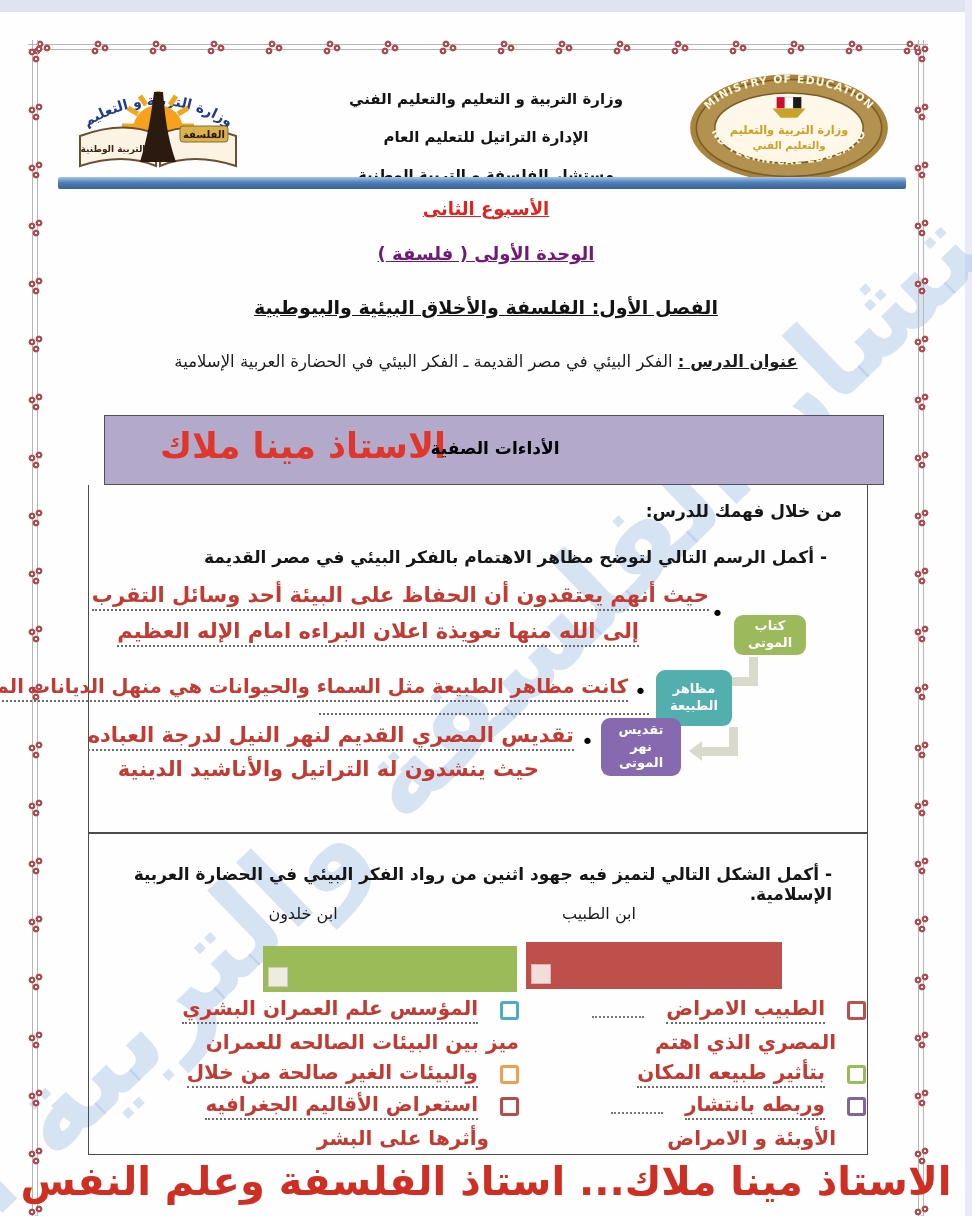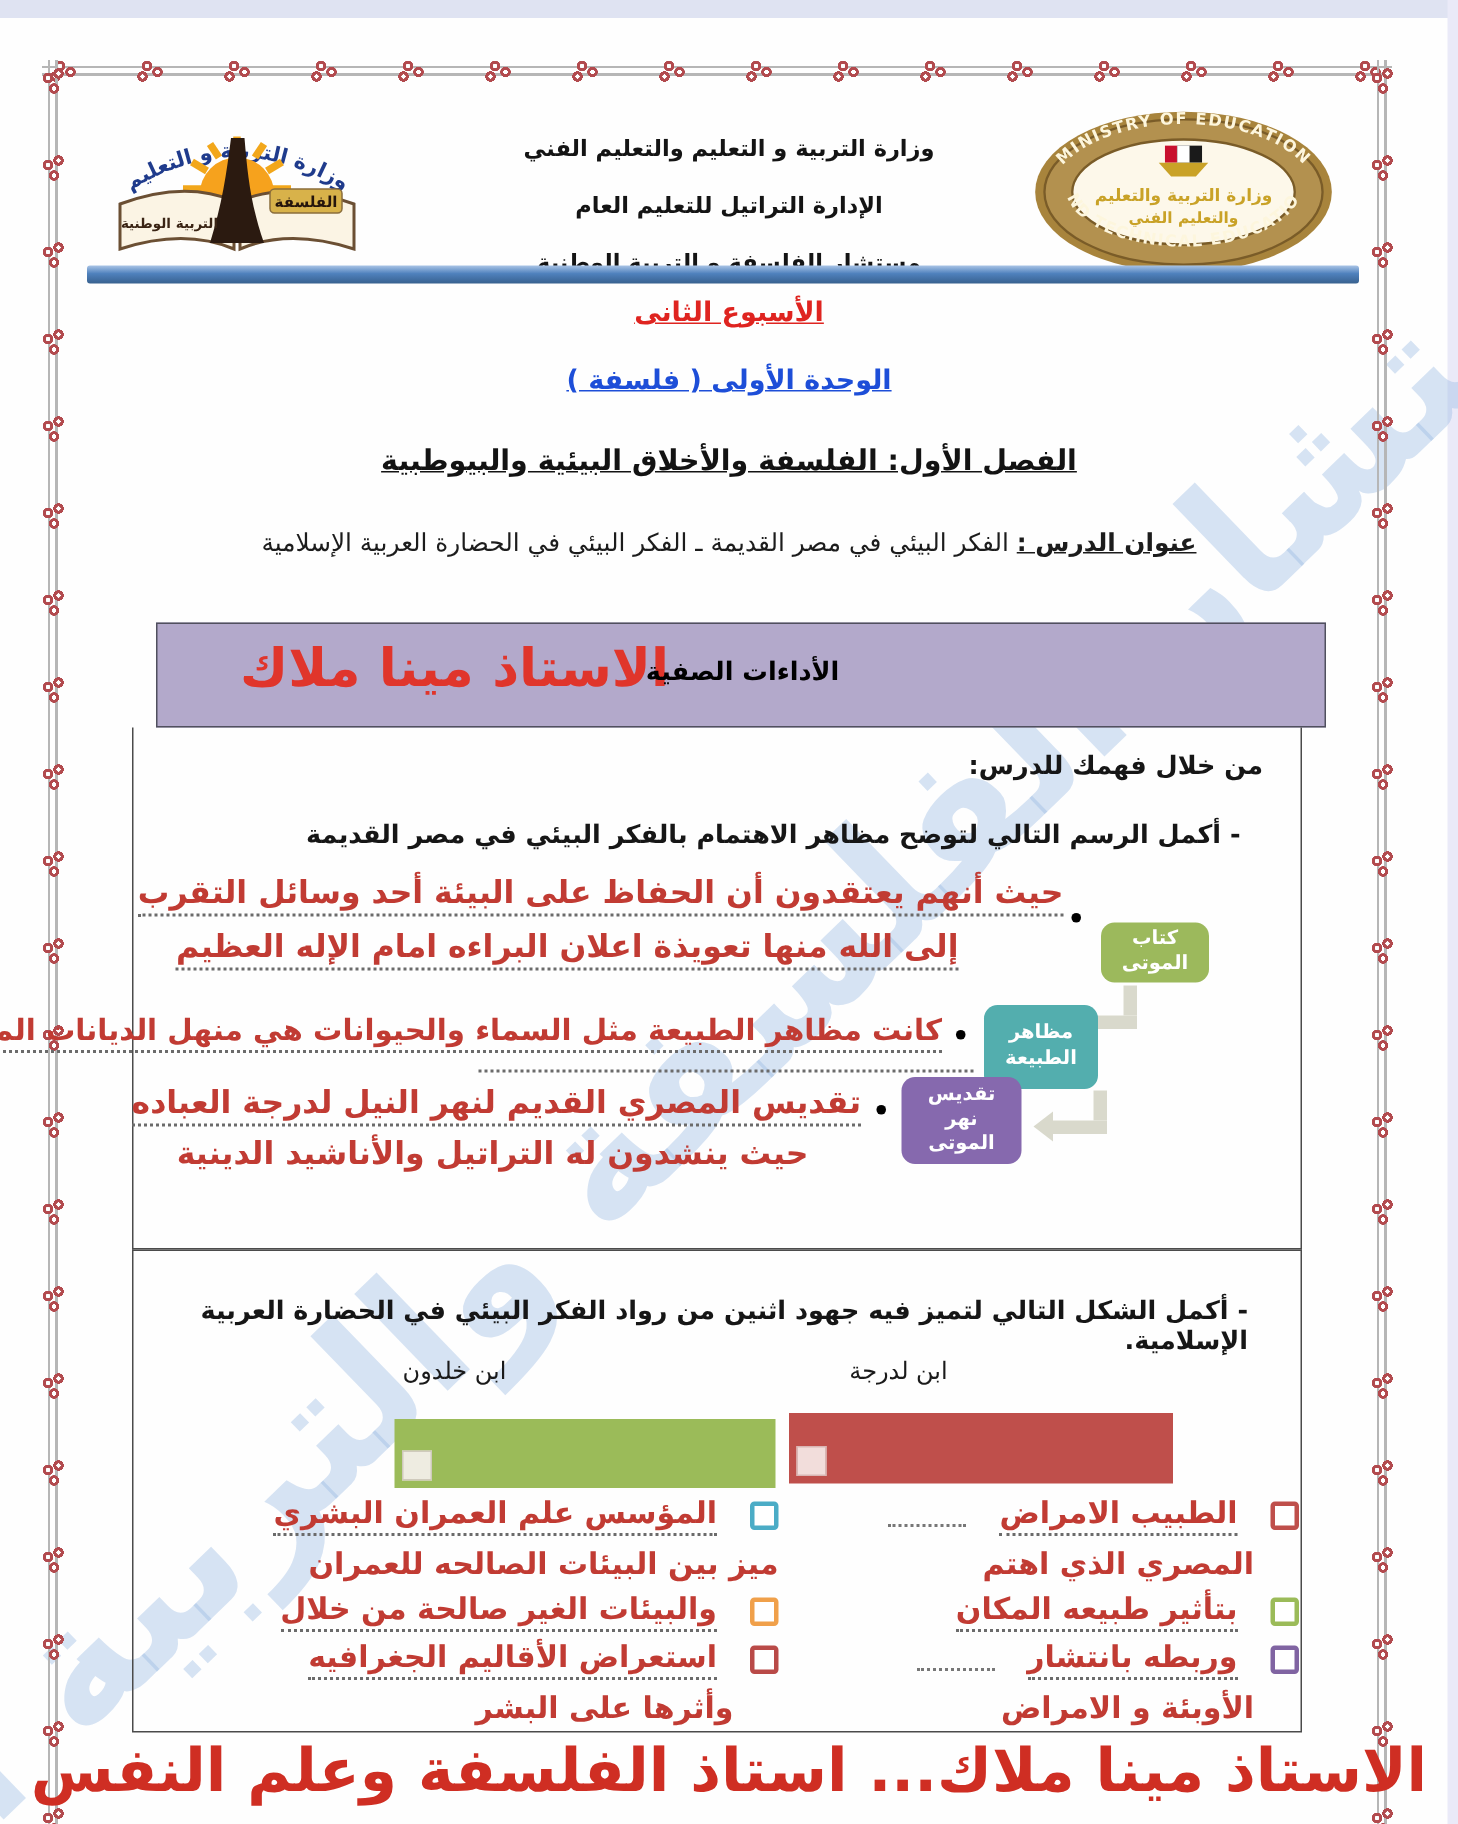--- a/index.html
+++ b/index.html
@@ -45,21 +45,21 @@
   .hdr-center div { font-size:15px; font-weight:bold; color:#141414; line-height:38px; }
   .logo-left  { position:absolute; left:58px;  top:74px; }
   .logo-right { position:absolute; left:686px; top:70px; }
 
   .blue-bar { position:absolute; left:58px; top:177px; width:848px; height:12px; border-radius:2px;
               background:linear-gradient(to bottom,#a9c4e6 0%,#4f81bd 45%,#38618f 100%); }
 
   
   .heading { position:absolute; left:60px; right:60px; text-align:center; direction:rtl; font-weight:bold; }
   .h-week    { top:198px; font-size:18px; color:#df2420; text-decoration:underline; }
-  .h-unit    { top:243px; font-size:18px; color:#1d4ed8; text-decoration:underline; }
+  .h-unit    { top:243px; font-size:18px; color:#701a75; text-decoration:underline; }
   .h-chapter { top:296px; font-size:19px; color:#131313; text-decoration:underline; }
   .h-lesson  { top:352px; font-size:16.5px; color:#1c1c1c; font-weight:normal; }
   .h-lesson .lbl { font-weight:bold; text-decoration:underline; }
 
   
   .cls-bar { position:absolute; left:104px; top:415px; width:780px; height:70px;
              background:#b3a9cb; border:1px solid #50505e; }
   .cls-title { position:absolute; left:260px; width:260px; top:22px; text-align:center;
                font-size:17px; font-weight:bold; color:#000000; direction:rtl; }
   .cls-teacher { position:absolute; left:18px; top:10px; width:360px; text-align:center;
@@ -246,21 +246,21 @@
     </div>
     <div class="ans" style="left:100px; top:272px; width:350px;">
       <span>حيث ينشدون له التراتيل والأناشيد الدينية</span>
     </div>
   </div>
 
   <div class="qbox qbox2">
     <div class="prompt2">-   أكمل الشكل التالي لتميز فيه جهود اثنين من رواد الفكر البيئي في الحضارة العربية الإسلامية.</div>
 
     <div class="col-label" style="left:139px;">ابن خلدون</div>
-    <div class="col-label" style="left:435px;">ابن لدرجة</div>
+    <div class="col-label" style="left:435px;">ابن الطبيب</div>
 
     <div class="bar bar-green">
         <div class="chip"></div>
       </div>
     <div class="bar bar-red">
         <div class="chip"></div>
       </div>
 
     <div class="itemcol itemcol-right">
       <div class="item-row">

